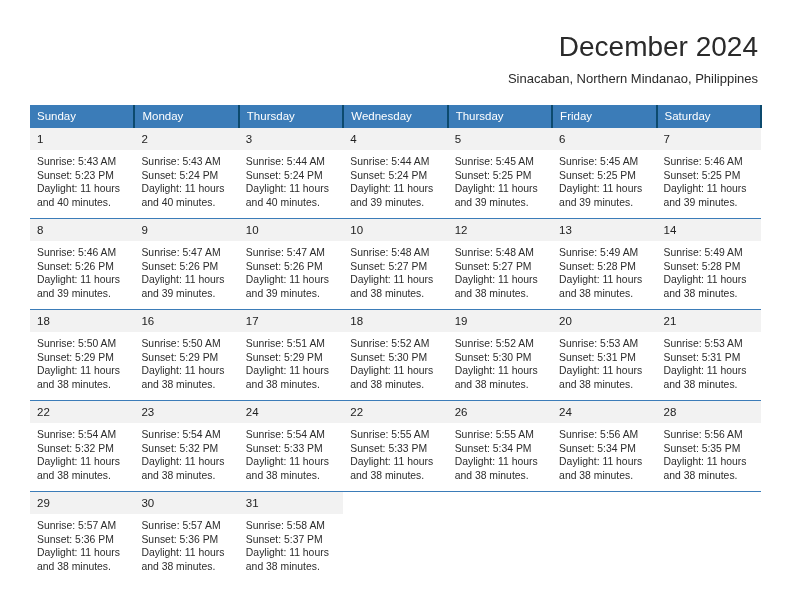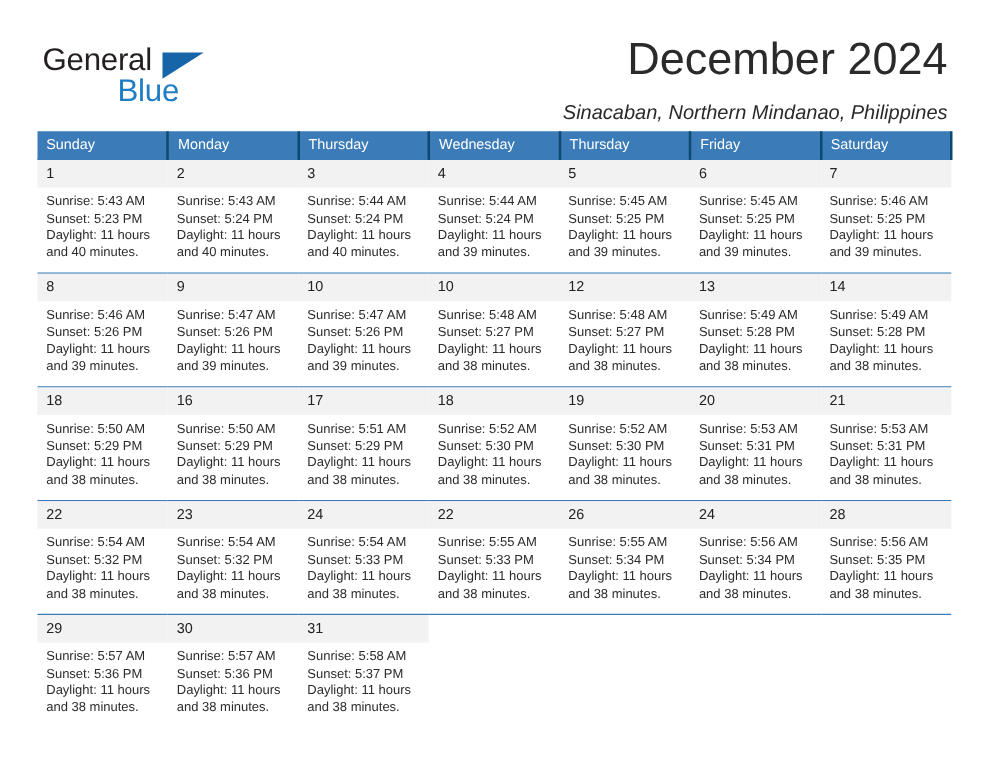--- a/index.html
+++ b/index.html
@@ -65,33 +65,32 @@
     color: #1f7dc4;
     font-family: "Liberation Sans", sans-serif;
   }
   .title-block {
     position: absolute;
     right: 34px;
     top: 30px;
     text-align: right;
   }
   .cal-title {
-    font-size: 36px;
+    font-size: 28px;
     line-height: 34px;
     color: #2a2a2a;
     font-weight: normal;
     white-space: nowrap;
   }
   .cal-subtitle {
-    margin-top: 18px;
-    font-size: 16px;
+    margin-top: 6px;
+    font-size: 13px;
     line-height: 18px;
     color: #2a2a2a;
     white-space: nowrap;
-    font-style: italic;
   }
 
   
   .calendar {
     position: absolute;
     left: 30px;
     top: 105px;
     width: 732px;
     border-collapse: collapse;
     table-layout: fixed;
@@ -145,25 +144,20 @@
     white-space: nowrap;
   }
 </style>
 </head>
 <body>
 
 <div class="page">
 
   <div class="header">
 
-    <div class="logo">
-      <span class="logo-general">General</span>
-      <span class="logo-triangle"></span>
-      <span class="logo-blue">Blue</span>
-    </div>
 
     <div class="title-block">
       <div class="cal-title">December 2024</div>
       <div class="cal-subtitle">Sinacaban, Northern Mindanao, Philippines</div>
     </div>
 
   </div>
 
   <table class="calendar">
     <thead>

